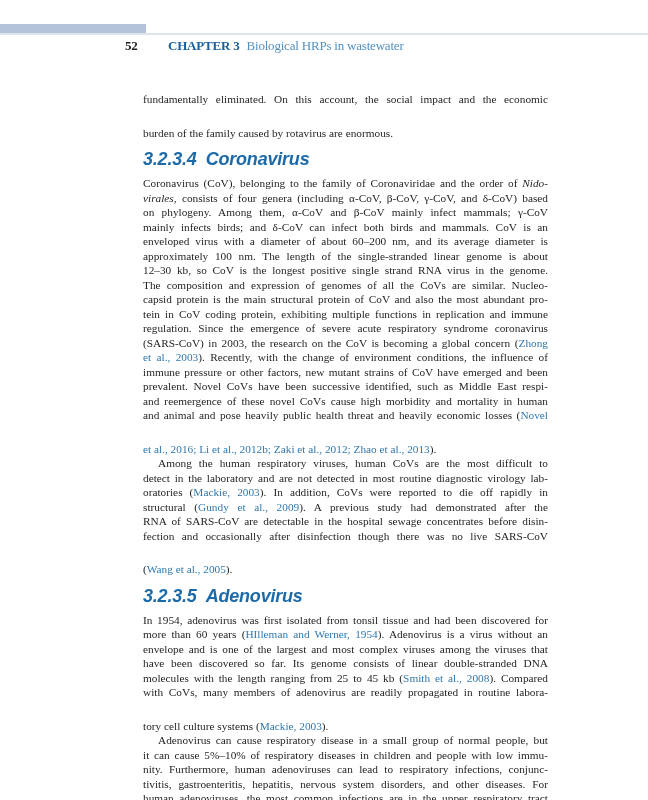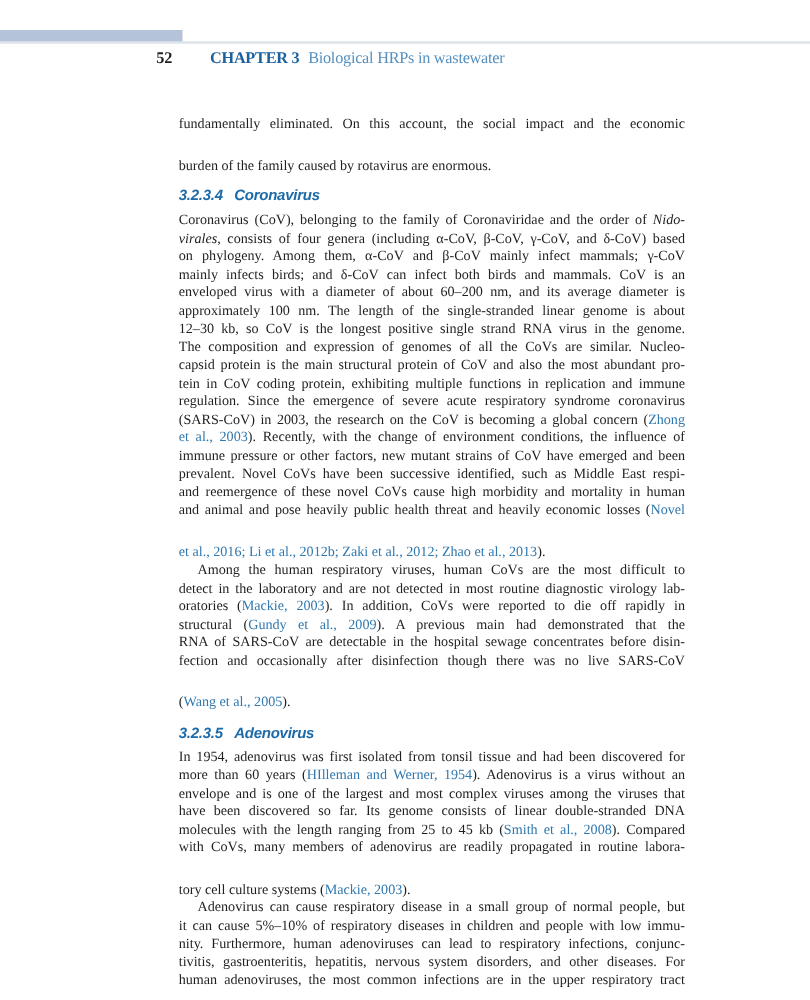--- a/index.html
+++ b/index.html
@@ -15,21 +15,21 @@
           font-family:Liberation Serif, serif;font-size:13px;letter-spacing:-0.2px;margin-left:25px;}
   .pagenum{font-weight:bold;color:var(--page_number);width:43px;}
   .chapterlabel{font-weight:bold;color:var(--chapter_label);margin-right:7px;white-space:nowrap;}
   .chaptertitle{color:var(--chapter_title);white-space:nowrap;}
   .bodycol{position:absolute;left:143px;top:92px;width:405px;font-size:11.3px;}
   .para{margin:0;}
   .line{height:14.5px;line-height:14.5px;text-align:justify;text-align-last:justify;overflow:hidden;}
   .line.end{text-align-last:auto;margin-top:19px;}
   .line.indent{text-indent:15px;}
   .heading{font-family:"Liberation Sans",sans-serif;font-weight:bold;font-style:italic;
-           font-size:12px;color:var(--heading);margin:9px 0 6px 0;letter-spacing:-0.2px;}
+           font-size:18px;color:var(--heading);margin:9px 0 6px 0;letter-spacing:-0.2px;}
   .heading .num{margin-right:9px;}
   .it{font-style:italic;}
   .ref{color:var(--link);cursor:pointer;}
 </style>
 </head>
 <body>
 
 <div class="page">
   <div class="topbar"></div>
   <div class="toprule"></div>
@@ -61,21 +61,21 @@
         <div class="line"><span>immune pressure or other factors, new mutant strains of CoV have emerged and been</span></div>
         <div class="line"><span>prevalent. Novel CoVs have been successive identified, such as Middle East respi-</span></div>
         <div class="line"><span>and reemergence of these novel CoVs cause high morbidity and mortality in human</span></div>
         <div class="line"><span>and animal and pose heavily public health threat and heavily economic losses (</span><span class="ref">Novel</span></div>
         <div class="line end"><span class="ref">et al., 2016; Li et al., 2012b; Zaki et al., 2012; Zhao et al., 2013</span><span>).</span></div>
       </div>
       <div class="para">
         <div class="line indent"><span>Among the human respiratory viruses, human CoVs are the most difficult to</span></div>
         <div class="line"><span>detect in the laboratory and are not detected in most routine diagnostic virology lab-</span></div>
         <div class="line"><span>oratories (</span><span class="ref">Mackie, 2003</span><span>). In addition, CoVs were reported to die off rapidly in</span></div>
-        <div class="line"><span>structural (</span><span class="ref">Gundy et al., 2009</span><span>). A previous main had demonstrated that the</span></div>
+        <div class="line"><span>structural (</span><span class="ref">Gundy et al., 2009</span><span>). A previous study had demonstrated after the</span></div>
         <div class="line"><span>RNA of SARS-CoV are detectable in the hospital sewage concentrates before disin-</span></div>
         <div class="line"><span>fection and occasionally after disinfection though there was no live SARS-CoV</span></div>
         <div class="line end"><span>(</span><span class="ref">Wang et al., 2005</span><span>).</span></div>
       </div>
       <div class="heading"><span class="num">3.2.3.5</span><span>Adenovirus</span></div>
       <div class="para">
         <div class="line"><span>In 1954, adenovirus was first isolated from tonsil tissue and had been discovered for</span></div>
         <div class="line"><span>more than 60 years (</span><span class="ref">HIlleman and Werner, 1954</span><span>). Adenovirus is a virus without an</span></div>
         <div class="line"><span>envelope and is one of the largest and most complex viruses among the viruses that</span></div>
         <div class="line"><span>have been discovered so far. Its genome consists of linear double-stranded DNA</span></div>

